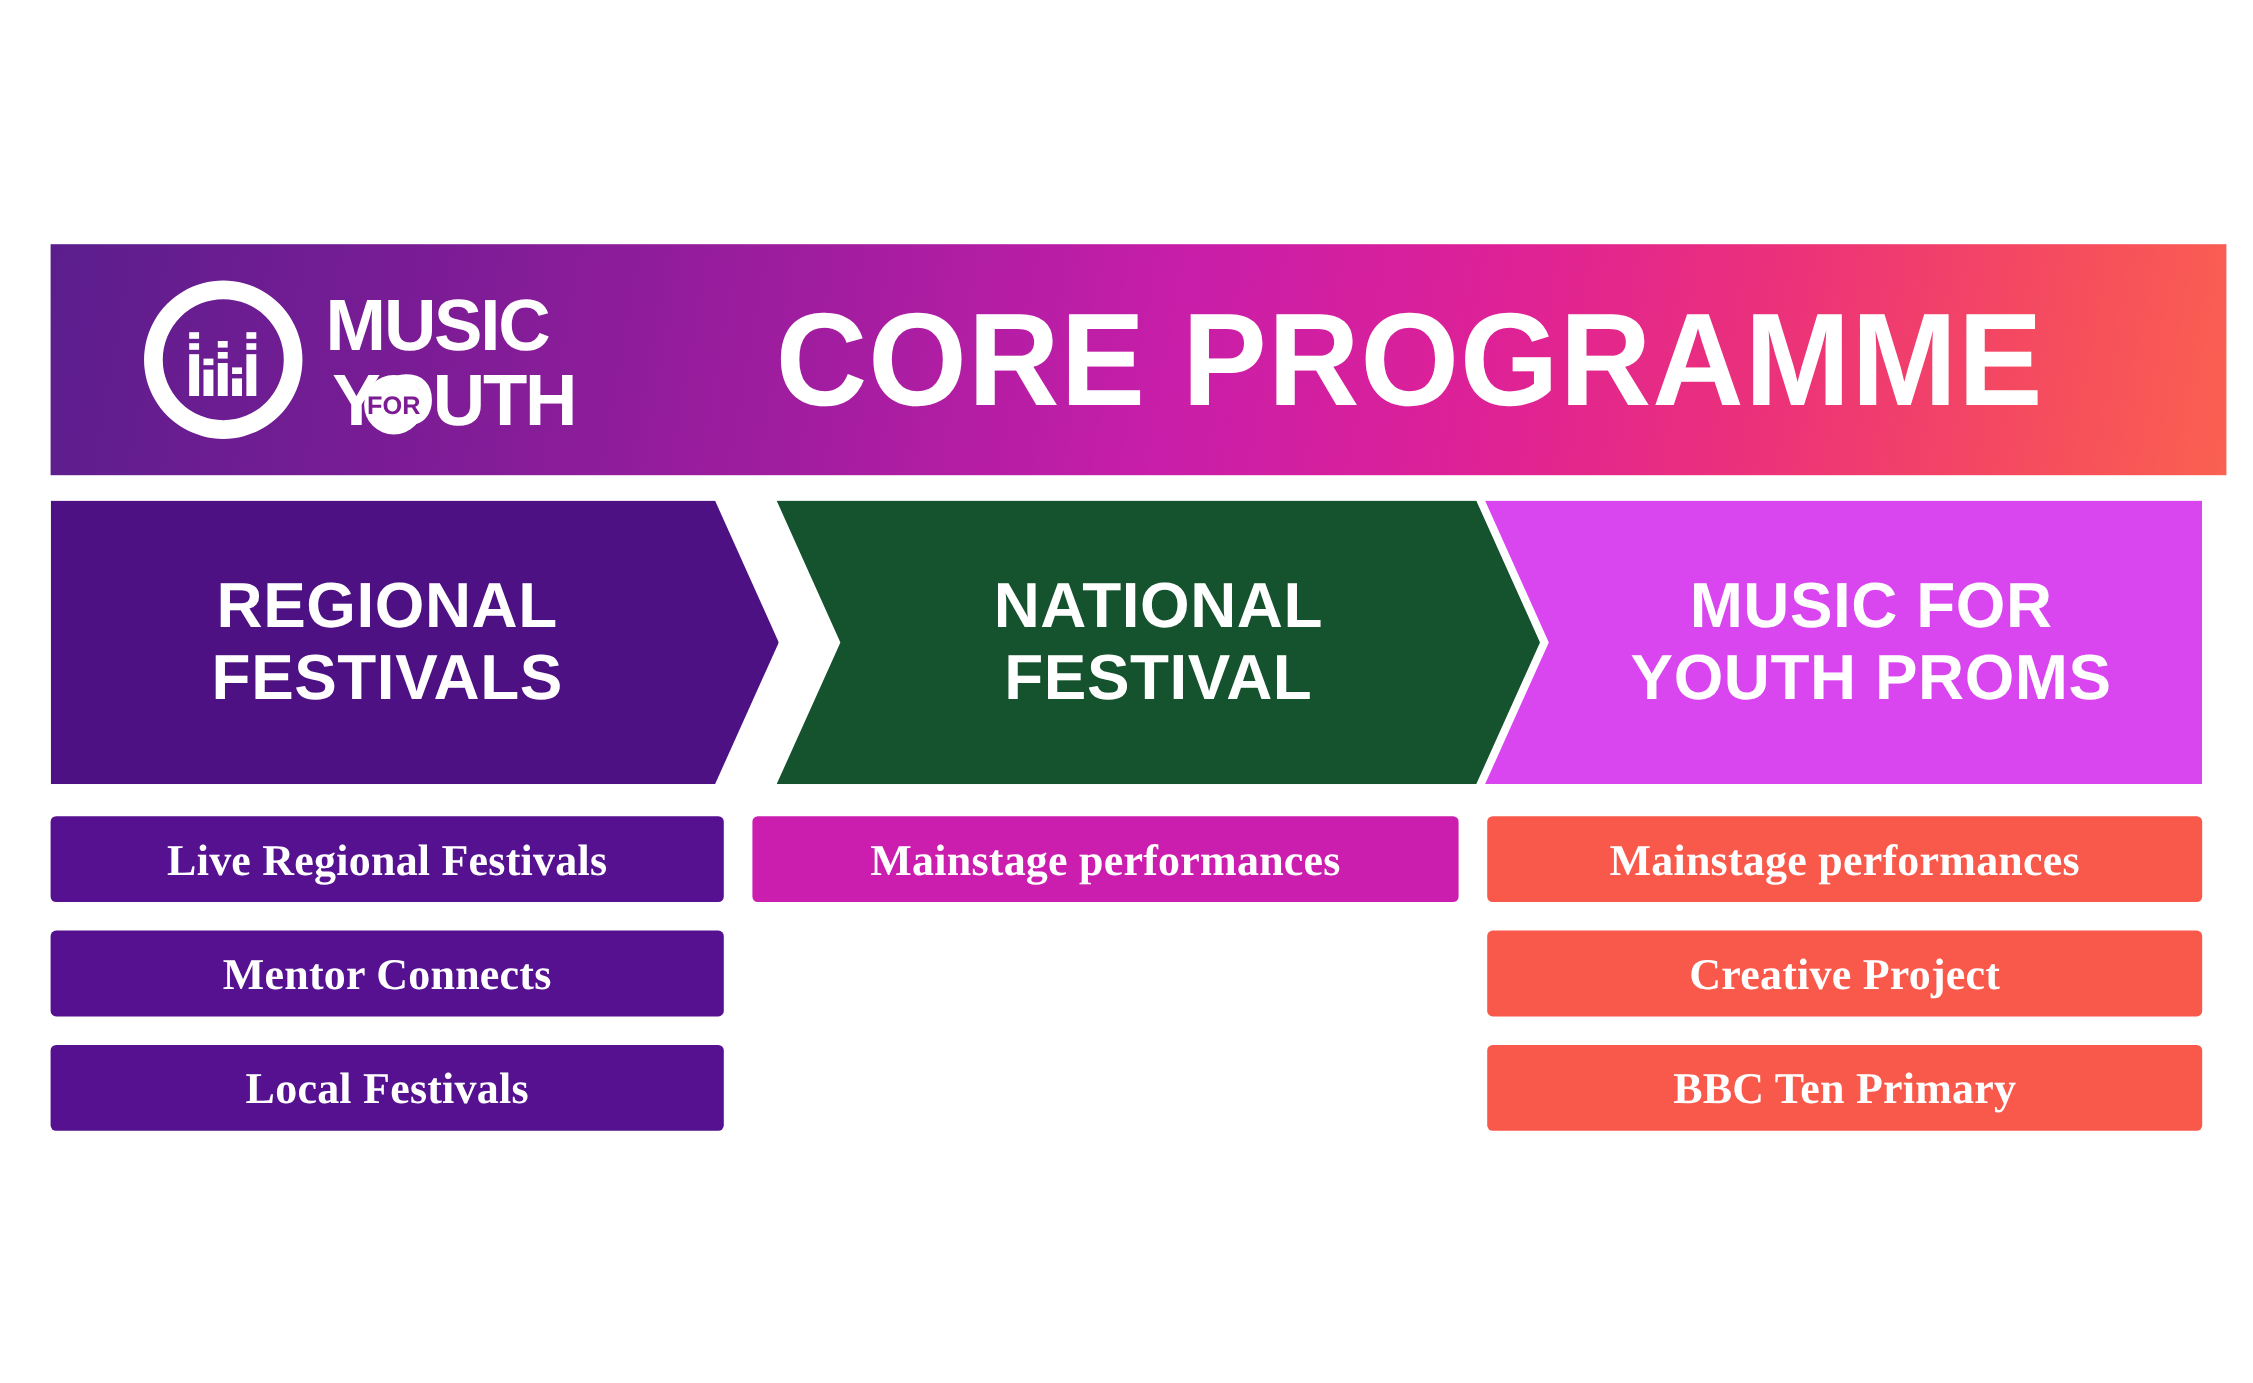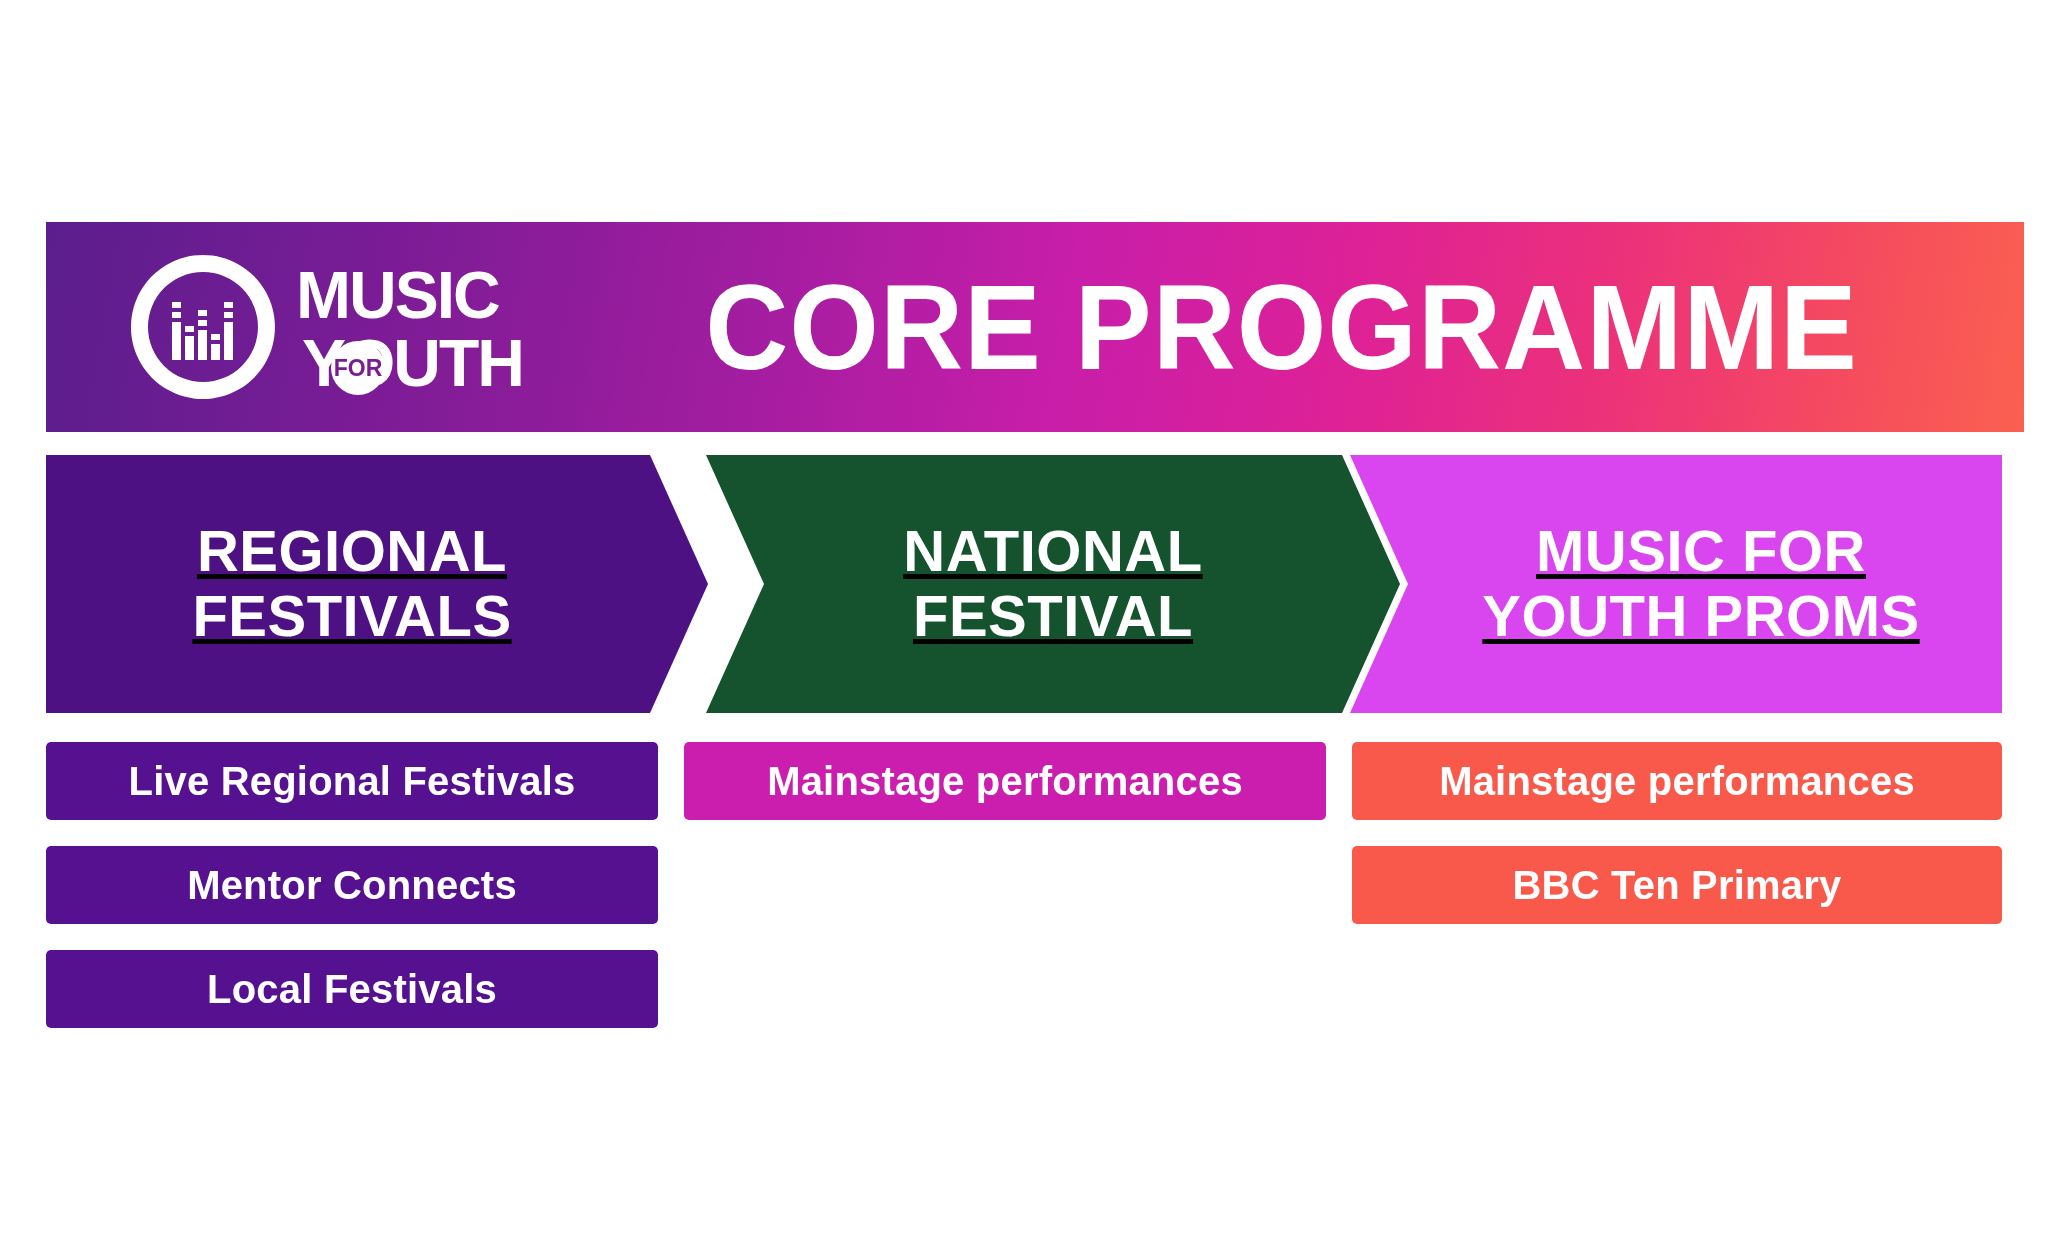--- a/index.html
+++ b/index.html
@@ -61,21 +61,20 @@
   .chev-row{
     position:absolute;
     left:46px; top:455px;
     width:1956px; height:258px;
   }
   .chev{
     position:absolute;
     top:0; height:258px;
     display:flex;align-items:center;justify-content:center;
     box-sizing:border-box;
-    text-decoration:underline;
   }
   .chev-label{
     color:#ffffff;
     font-weight:bold;
     font-size:58px;
     line-height:1.12;
     text-align:center;
     letter-spacing:0.5px;
     white-space:pre-line;
   }
@@ -106,20 +105,21 @@
 
   
   .items{
     position:absolute;
     left:46px; top:742px;
     width:1956px;
   }
   .col{
     position:absolute;
     top:0;
+    font-family:Liberation Serif, serif;
   }
   .col-1{left:0px;   width:612px;}
   .col-2{left:638px; width:642px;}
   .col-3{left:1306px;width:650px;}
 
   .pill{
     height:78px;
     margin-bottom:26px;
     border-radius:5px;
     display:flex;align-items:center;justify-content:center;
@@ -210,17 +210,18 @@
       <div class="pill">Mentor Connects</div>
       <div class="pill">Local Festivals</div>
     </div>
 
     <div class="col col-2">
       <div class="pill">Mainstage performances</div>
     </div>
 
     <div class="col col-3">
       <div class="pill">Mainstage performances</div>
+      <div class="pill">Creative Project</div>
       <div class="pill">BBC Ten Primary</div>
     </div>
   </div>
 
 </div>
 
 </body></html>

